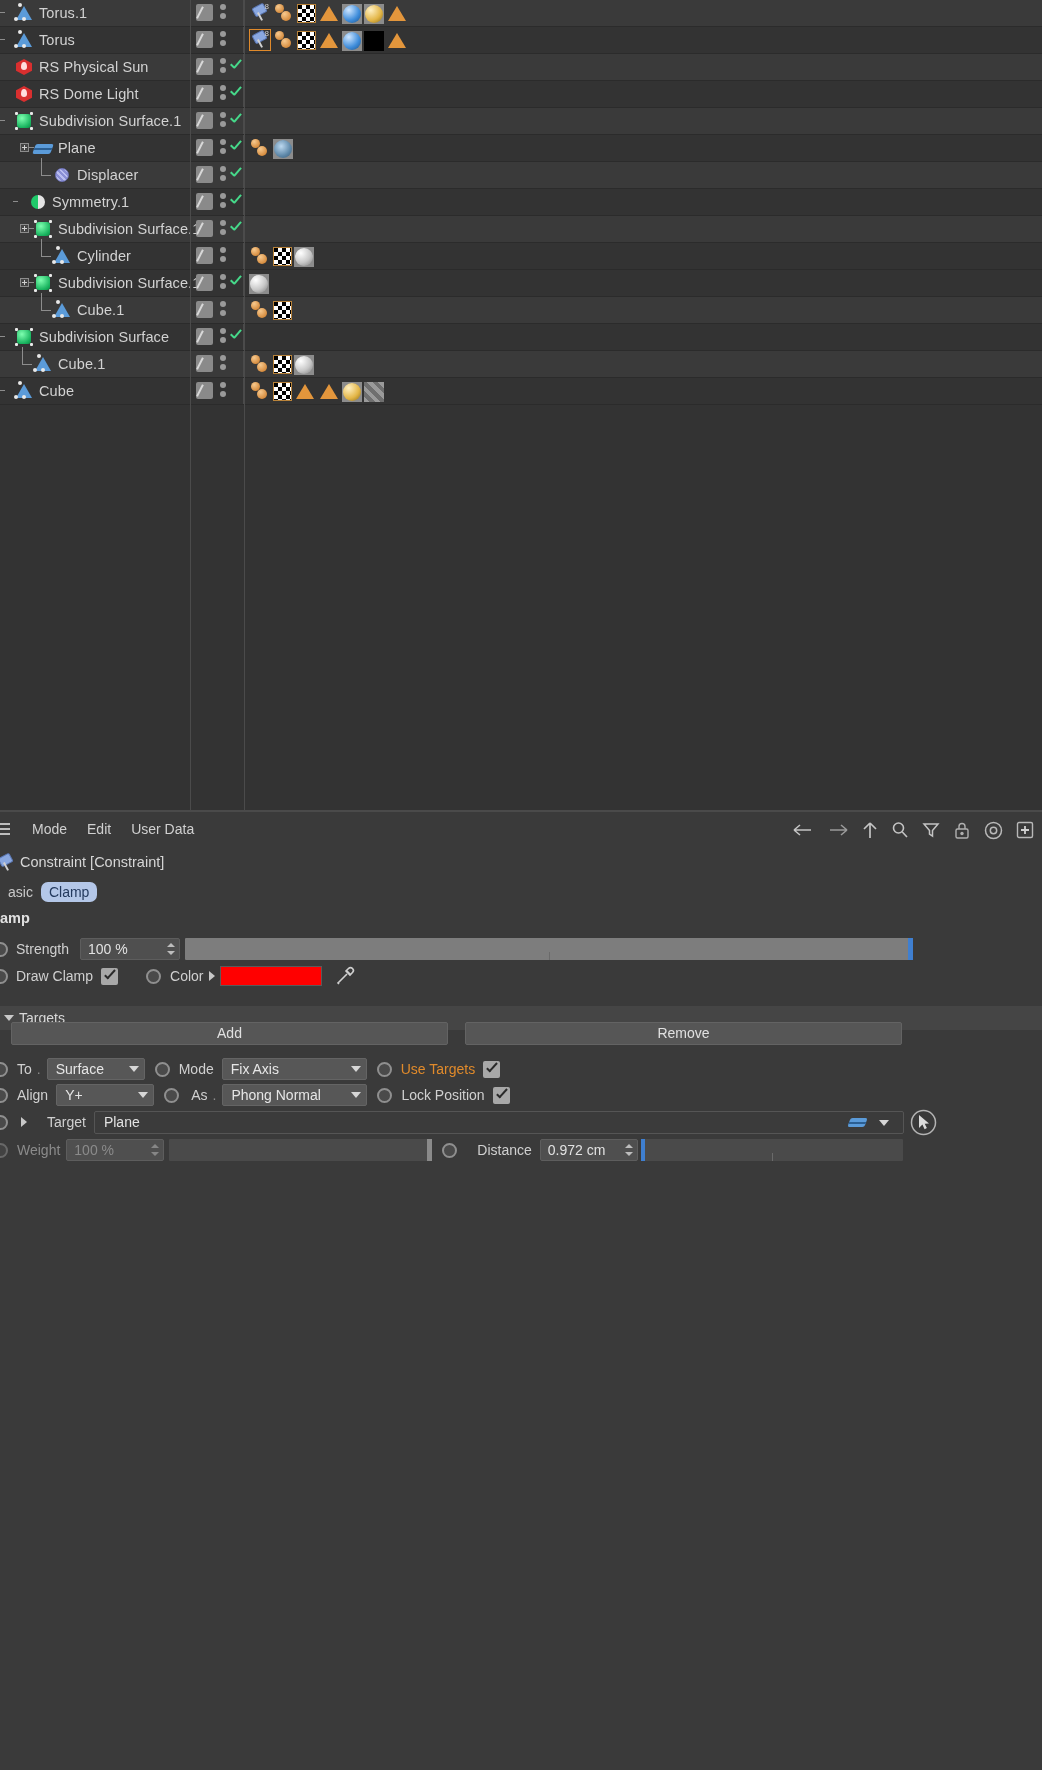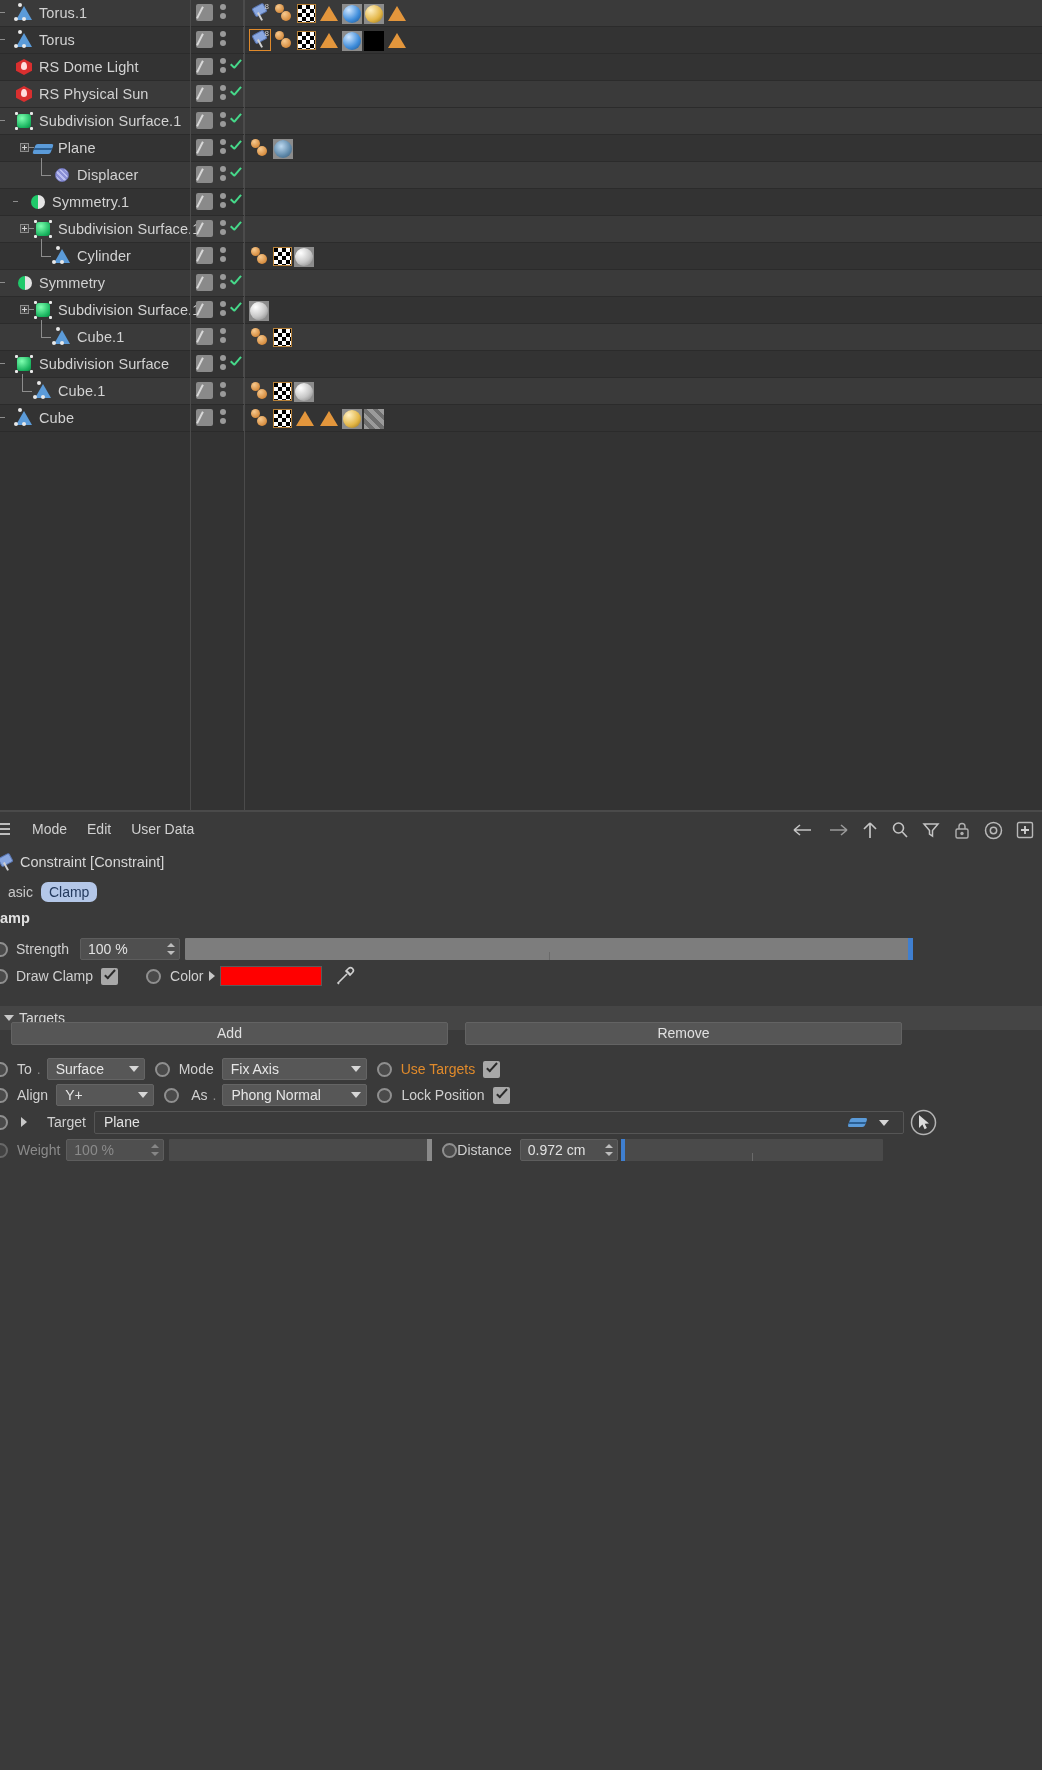--- a/index.html
+++ b/index.html
@@ -246,47 +246,47 @@
               </div>
               <div style="display:flex;">
                 <div class="tg tg-black"></div>
               </div>
               <div style="display:flex;">
                 <div class="tg tg-tri"></div>
               </div>
             </div>
           </div>
         </div>
+        <div class="om-row odd">
+          <div class="om-name" style="padding-left:0px;">
+            <div class="om-tree"></div>
+            <div class="om-icon">
+              <div class="ic-light"></div>
+            </div>
+            <div class="om-label">RS Physical Sun</div>
+          </div>
+          <div class="om-cols">
+            <div class="om-c1">
+              <div class="chk-grey"></div>
+              <div class="dots">
+                <span class="t"></span>
+                <span class="b"></span>
+              </div>
+              <div class="tick"></div>
+            </div>
+            <div class="om-tag-area"></div>
+          </div>
+        </div>
         <div class="om-row even">
           <div class="om-name" style="padding-left:0px;">
             <div class="om-tree"></div>
             <div class="om-icon">
               <div class="ic-light"></div>
             </div>
             <div class="om-label">RS Dome Light</div>
-          </div>
-          <div class="om-cols">
-            <div class="om-c1">
-              <div class="chk-grey"></div>
-              <div class="dots">
-                <span class="t"></span>
-                <span class="b"></span>
-              </div>
-              <div class="tick"></div>
-            </div>
-            <div class="om-tag-area"></div>
-          </div>
-        </div>
-        <div class="om-row odd">
-          <div class="om-name" style="padding-left:0px;">
-            <div class="om-tree"></div>
-            <div class="om-icon">
-              <div class="ic-light"></div>
-            </div>
-            <div class="om-label">RS Physical Sun</div>
           </div>
           <div class="om-cols">
             <div class="om-c1">
               <div class="chk-grey"></div>
               <div class="dots">
                 <span class="t"></span>
                 <span class="b"></span>
               </div>
               <div class="tick"></div>
             </div>
@@ -448,42 +448,20 @@
               <div style="display:flex;">
                 <div class="tg tg-mat"></div>
               </div>
               <div style="display:flex;">
                 <div class="tg tg-checker"></div>
               </div>
               <div style="display:flex;">
                 <div class="tg tg-sphere-grey"></div>
               </div>
             </div>
-          </div>
-        </div>
-        <div class="om-row odd">
-          <div class="om-name" style="padding-left:0px;">
-            <div class="om-tree">
-              <div class="om-dash" style="left:0;"></div>
-            </div>
-            <div class="om-icon">
-              <div class="ic-sym"></div>
-            </div>
-            <div class="om-label">Symmetry</div>
-          </div>
-          <div class="om-cols">
-            <div class="om-c1">
-              <div class="chk-grey"></div>
-              <div class="dots">
-                <span class="t"></span>
-                <span class="b"></span>
-              </div>
-              <div class="tick"></div>
-            </div>
-            <div class="om-tag-area"></div>
           </div>
         </div>
         <div class="om-row even">
           <div class="om-name" style="padding-left:19px;">
             <div class="om-tree">
               <div class="om-plus"></div>
               <div class="om-dash"></div>
             </div>
             <div class="om-icon">
               <div class="ic-sds">
@@ -809,21 +787,21 @@
       <div class="radio" style="margin-left:-7px;opacity:.55;"></div>
       <div class="plabel dim" style="margin-left:9px;">Weight</div>
       <div class="numfield dim" style="margin-left:6px;width:98px;">
         <span>100 %</span>
         <div class="spin" style="opacity:.5;"></div>
       </div>
       <div class="slider dark" style="margin-left:5px;width:263px;">
         <div class="knob" style="background:#8a8a8a;"></div>
       </div>
       <div class="radio" style="margin-left:10px;"></div>
-      <div class="plabel" style="margin-left:0;">Distance</div>
+      <div class="plabel" style="margin-left:20px;">Distance</div>
       <div class="numfield" style="margin-left:8px;width:98px;">
         <span>0.972 cm</span>
         <div class="spin"></div>
       </div>
       <div class="slider dark" style="margin-left:3px;width:262px;position:relative;">
         <div style="position:absolute;left:0;top:0;width:4px;height:22px;background:#3f7fd0;"></div>
         <div class="tickm" style="left:131px;"></div>
       </div>
     </div>
   </div>

